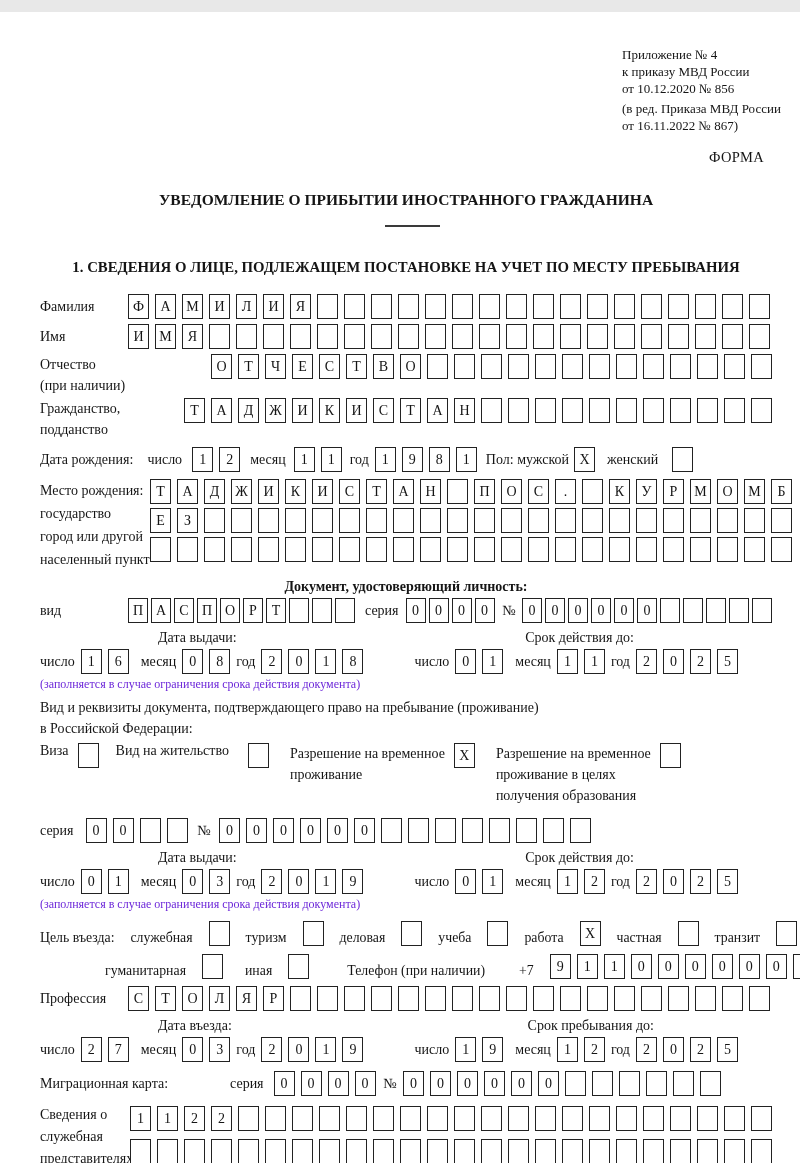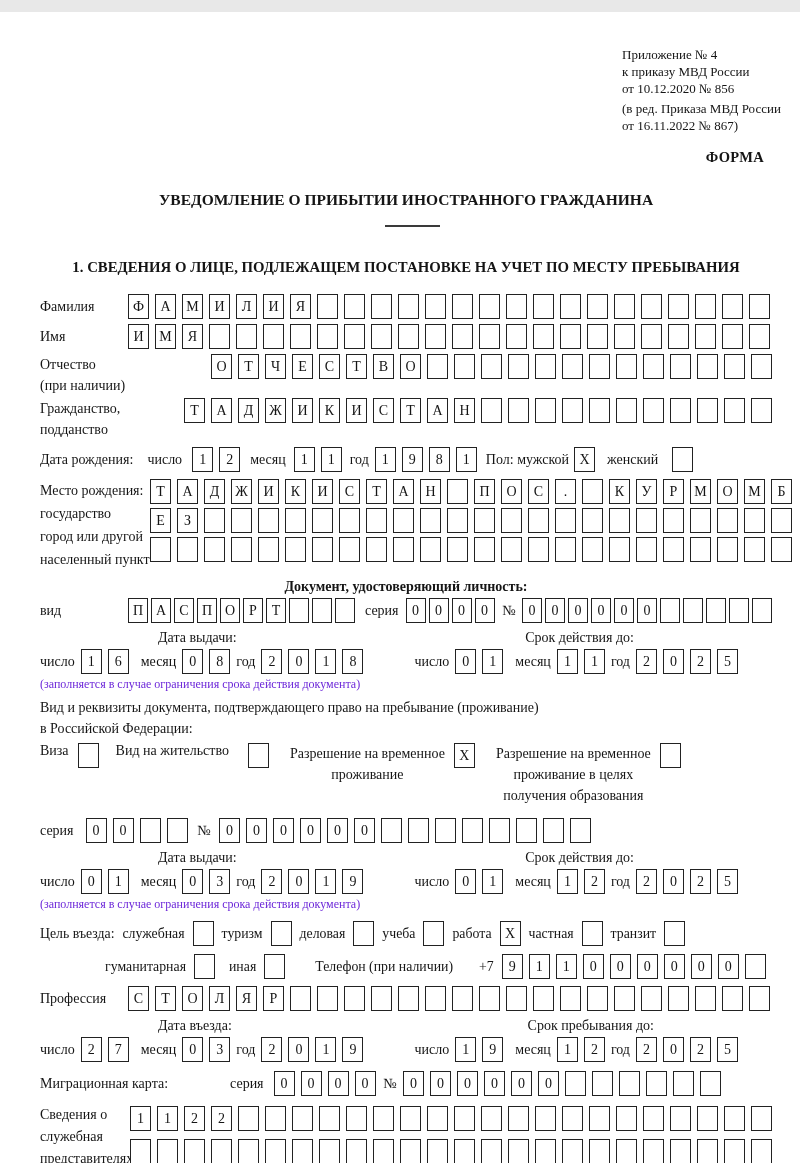--- a/index.html
+++ b/index.html
@@ -4,21 +4,21 @@
 <style>
   html,body{margin:0;padding:0;background:#e8e8e8;}
   .page{
     width:800px;height:1163px;background:#ffffff;margin:12px auto;
     box-sizing:border-box;padding:34px 28px 0 40px;position:relative;
     font-family:"Liberation Serif","DejaVu Serif",serif;color:#151515;overflow:hidden;
   }
   
   .hdr{margin-left:582px;font-size:13px;line-height:17px;white-space:nowrap;}
   .hdr .gap{margin-top:3px;}
-  .forma{font-size:14.5px;font-weight:bold;text-align:right;margin:15px 8px 0 0;letter-spacing:.3px;}
+  .forma{font-size:14.5px;font-weight:normal;text-align:right;margin:15px 8px 0 0;letter-spacing:.3px;}
   
   .title{margin-top:23px;text-align:center;font-weight:bold;font-size:15.5px;line-height:22px;}
   .blank-seg{display:inline-block;width:55px;border-bottom:2px solid #3a3a3a;height:14px;margin-left:12px;}
   .sec-head{margin-top:26px;text-align:center;font-weight:bold;font-size:14.8px;}
   
   .row{display:flex;align-items:center;margin-top:5px;}
   .row.top{align-items:flex-start;justify-content:space-between;}
   .lbl{font-size:14px;flex:0 0 auto;line-height:21px;}
   .w88{width:88px}.w167{width:167px}.w142{width:142px}.w110{width:110px}.w90{width:90px}
   .cells{display:inline-flex;gap:6px;flex:0 0 auto;}
@@ -38,22 +38,22 @@
   .dlr .b{margin-left:auto;margin-right:138px}
   .dlr .b2{margin-left:auto;margin-right:118px}
   .dpr{display:flex;align-items:center;margin-top:3px;}
   .dg{display:inline-flex;align-items:center;gap:6px;}
   .dg .sp{margin-left:6px;}
   .dpr .rgt{margin-left:auto;margin-right:34px;}
   .note-r{font-size:12px;text-align:left;margin-right:12px;margin-top:3px;color:#6d28d9;}
   .plain{font-size:14px;margin-top:8px;}
   
   .rvp{display:flex;align-items:flex-start;margin-top:6px;gap:9px;}
-  .optblock{text-align:center;font-size:14px;line-height:21px;flex:0 0 auto;}
-  .purp{display:flex;align-items:center;margin-top:9px;gap:8px;}
+  .optblock{text-align:left;font-size:14px;line-height:21px;flex:0 0 auto;}
+  .purp{display:flex;align-items:flex-end;margin-top:9px;gap:16px;}
   .purp .il{font-size:13.8px}
 </style>
 </head>
 <body>
 
 <div class="page">
 
   <div class="hdr">
     <div>Приложение № 4</div>
     <div>к приказу МВД России</div>

